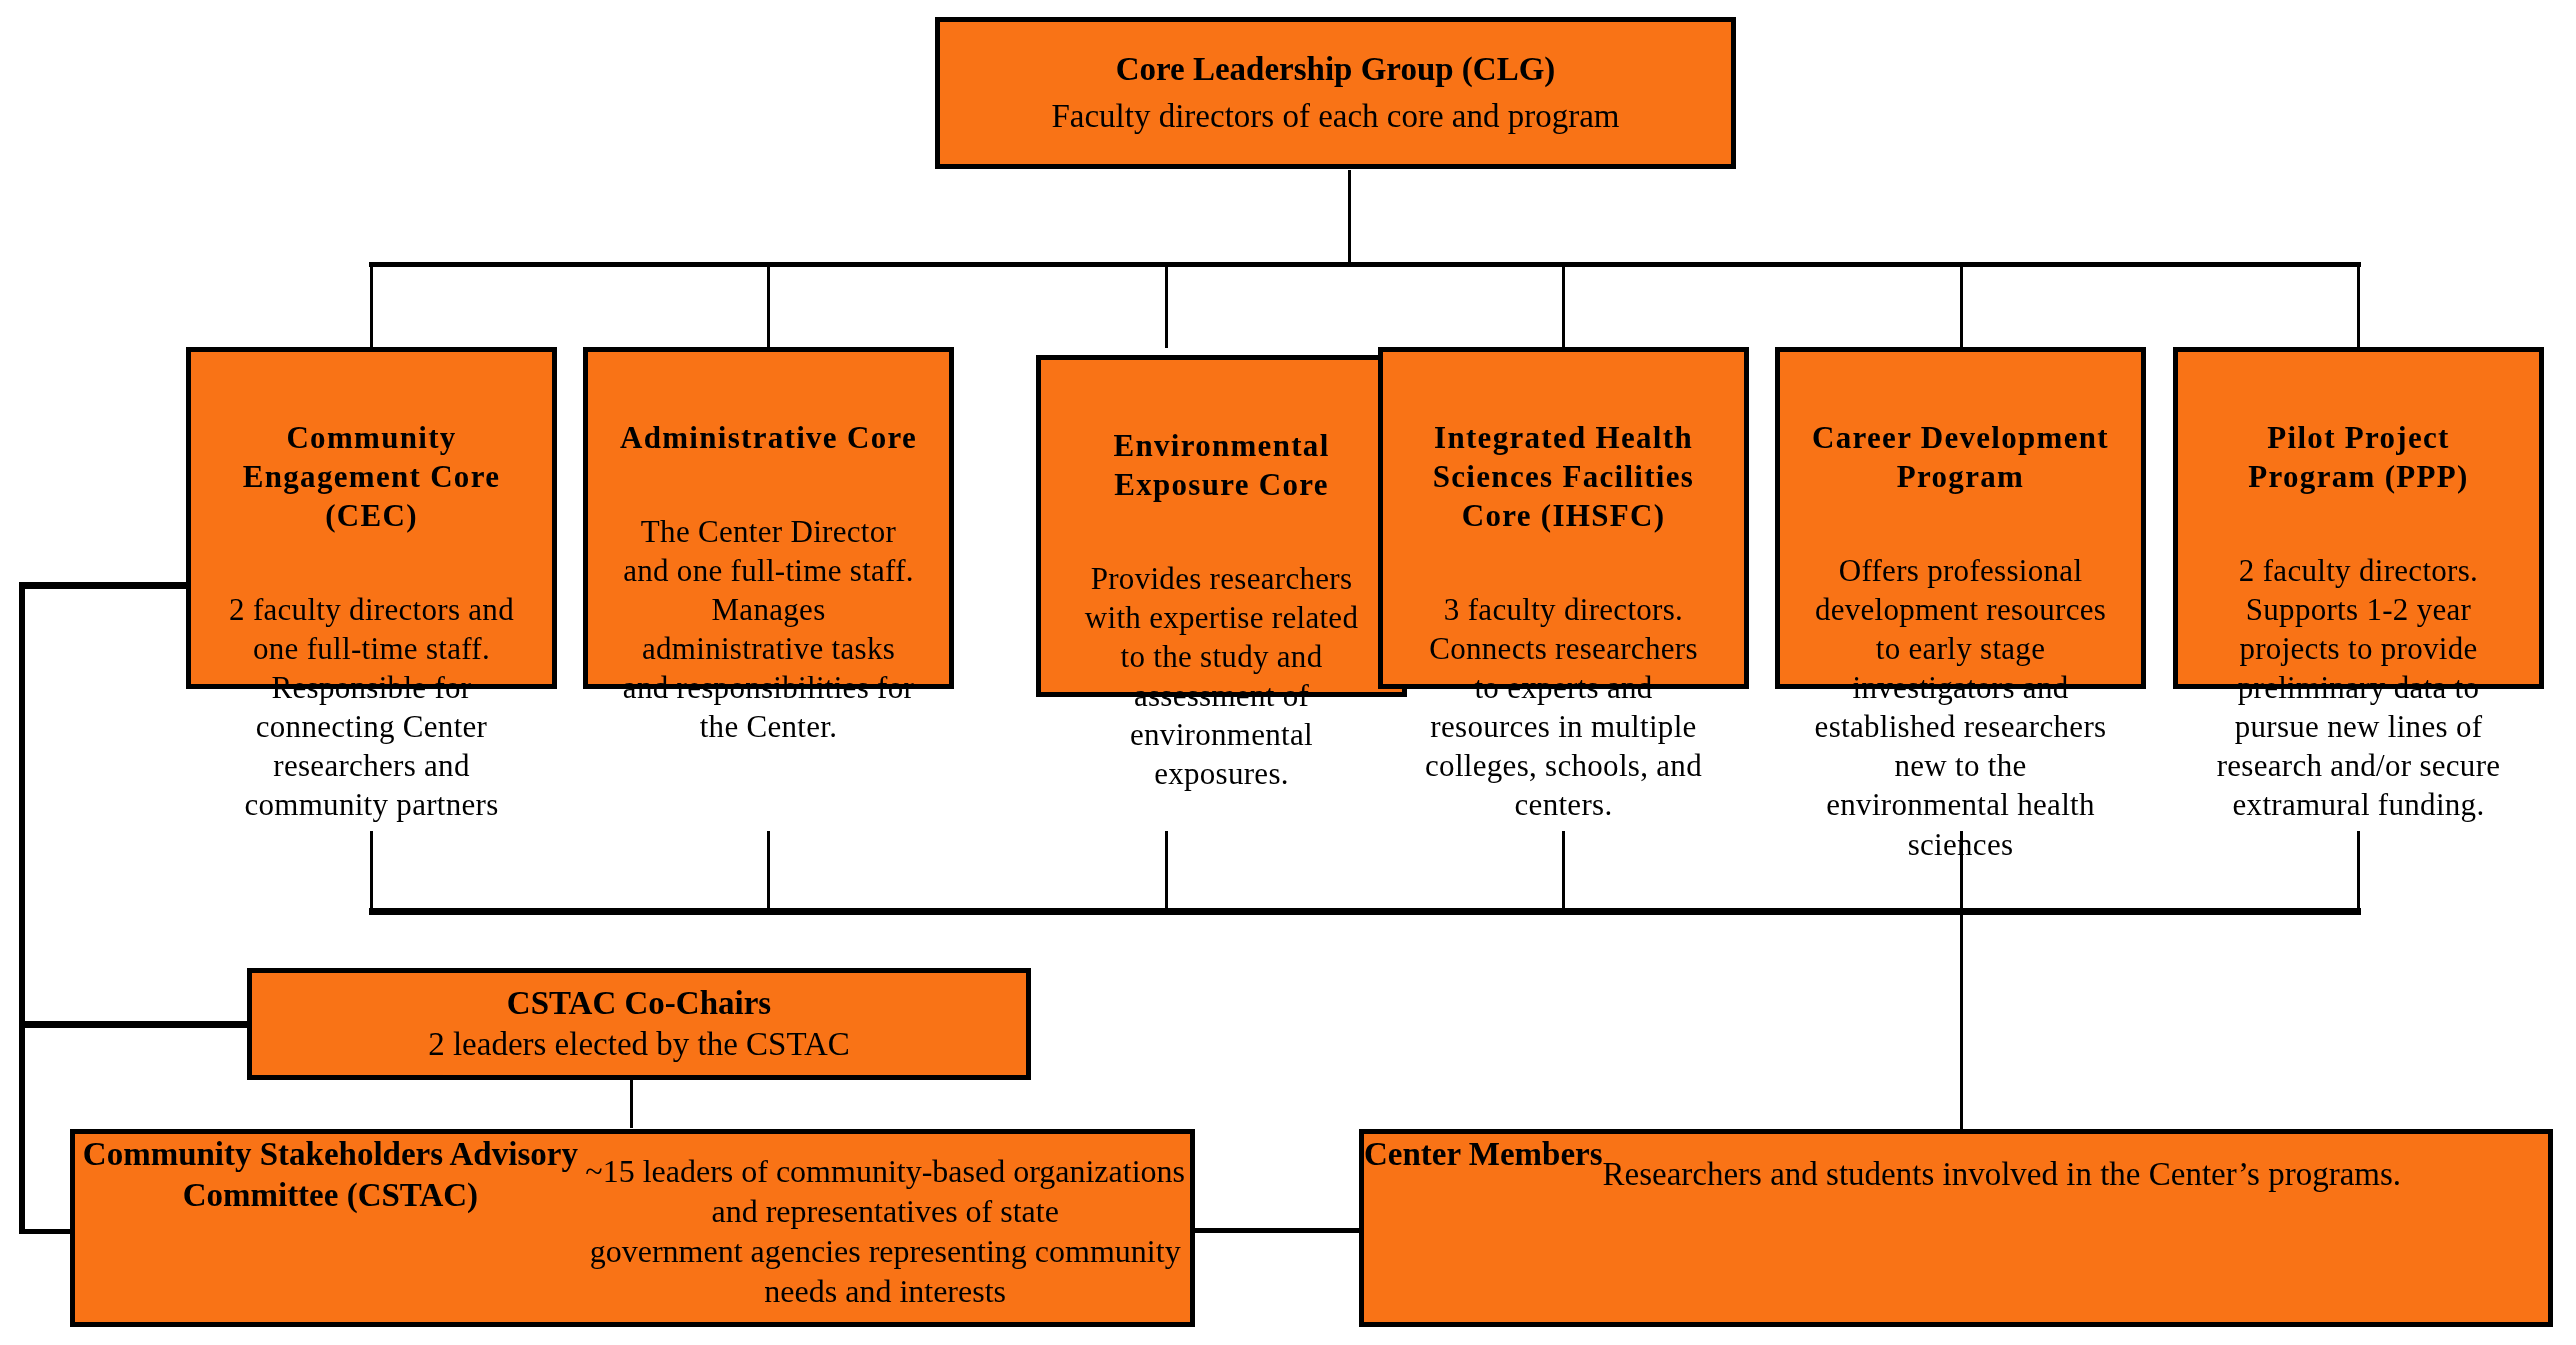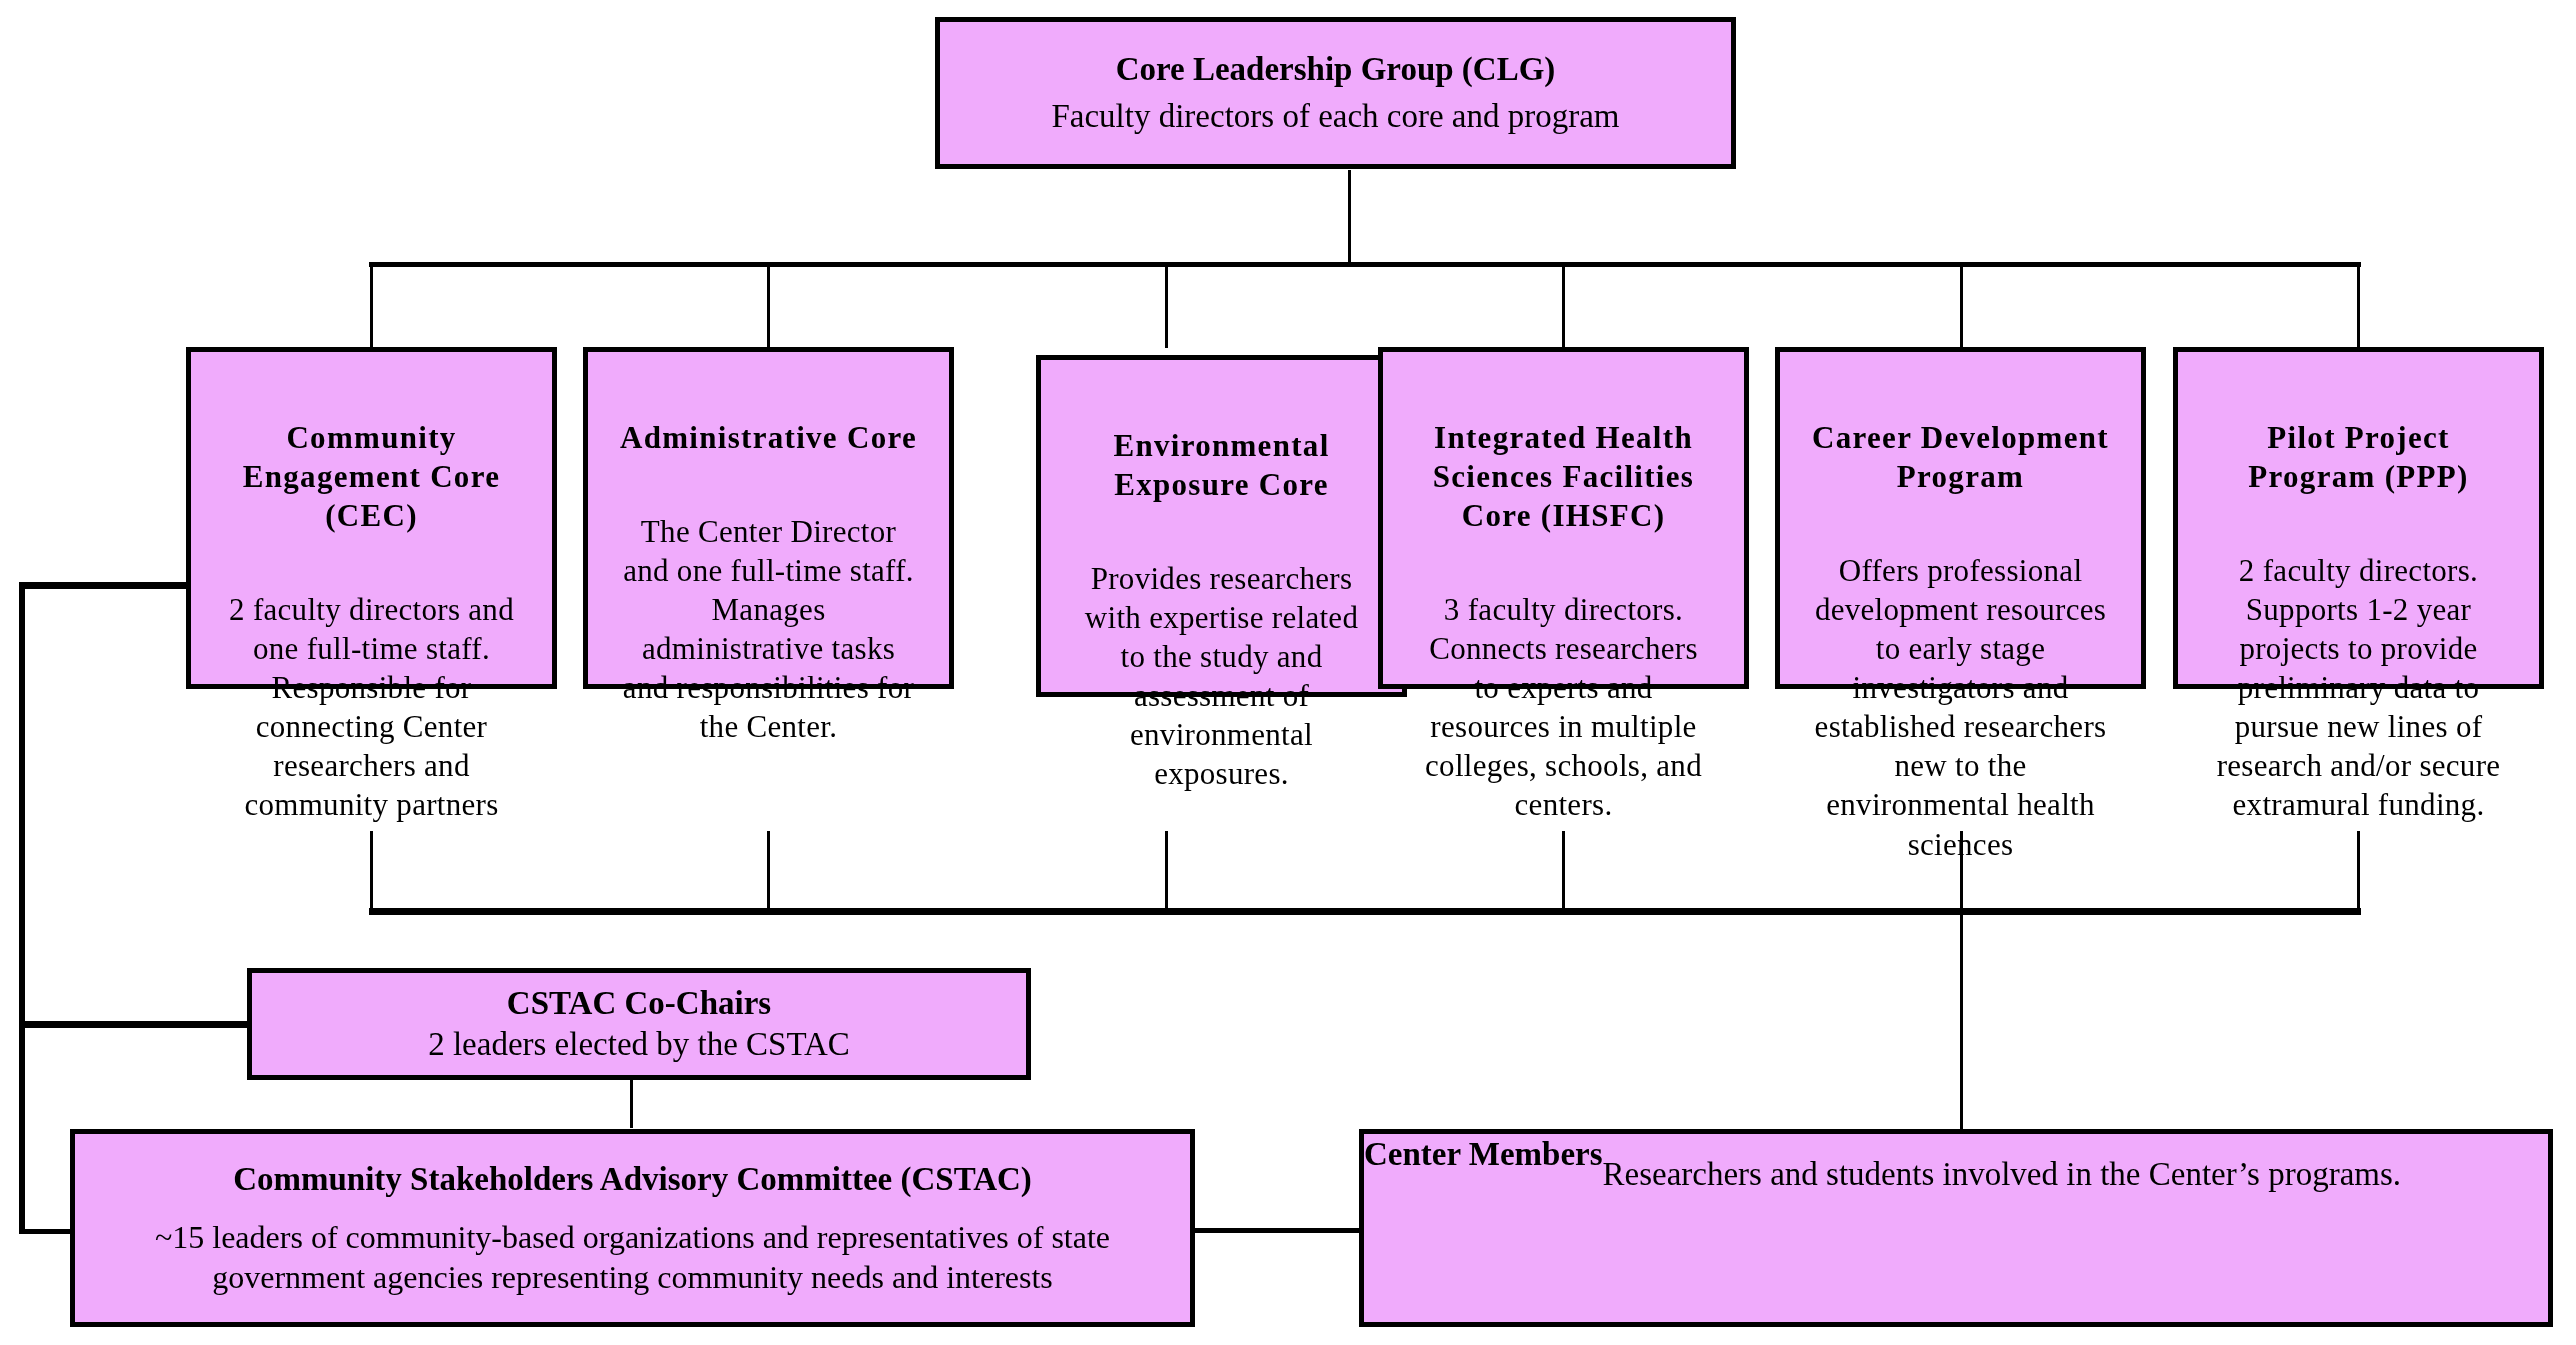--- a/index.html
+++ b/index.html
@@ -17,21 +17,21 @@
     overflow: hidden;
   }
   .line {
     position: absolute;
     background: #000000;
   }
   .box {
     position: absolute;
     box-sizing: border-box;
     border: 5.3px solid #000000;
-    background: #f0abfc;
+    background: #f97316;
     text-align: center;
     white-space: pre-line;
   }
   .title { font-weight: bold; white-space: pre-line; }
   .body  { white-space: pre-line; }
 
   
   #box-clg {
     left: 935px; top: 17.4px; width: 801px; height: 152px;
     display: flex; flex-direction: column; justify-content: center;
@@ -55,21 +55,21 @@
   #box-ppp   { left: 2173px; }
 
   
   #box-cochairs {
     left: 247px; top: 968px; width: 784px; height: 112px;
     display: flex; flex-direction: column; justify-content: center;
     font-size: 33px; line-height: 1.25;
   }
   #box-cstac {
     left: 70px; top: 1129px; width: 1125px; height: 198px;
-    display: flex; flex-direction: column; justify-content: center;
+    display: flex; flex-direction: row; justify-content: center;
     font-size: 33px; line-height: 1.25; padding: 0 2.7px;
   }
   #box-cstac .body { margin-top: 17.4px; font-size: 32px; }
   #box-members {
     left: 1359px; top: 1129px; width: 1194px; height: 198px;
     display: flex; flex-direction: row; justify-content: flex-start;
     font-size: 33px; line-height: 1.25;
   }
   #box-members .body { margin-top: 20px; }
 

